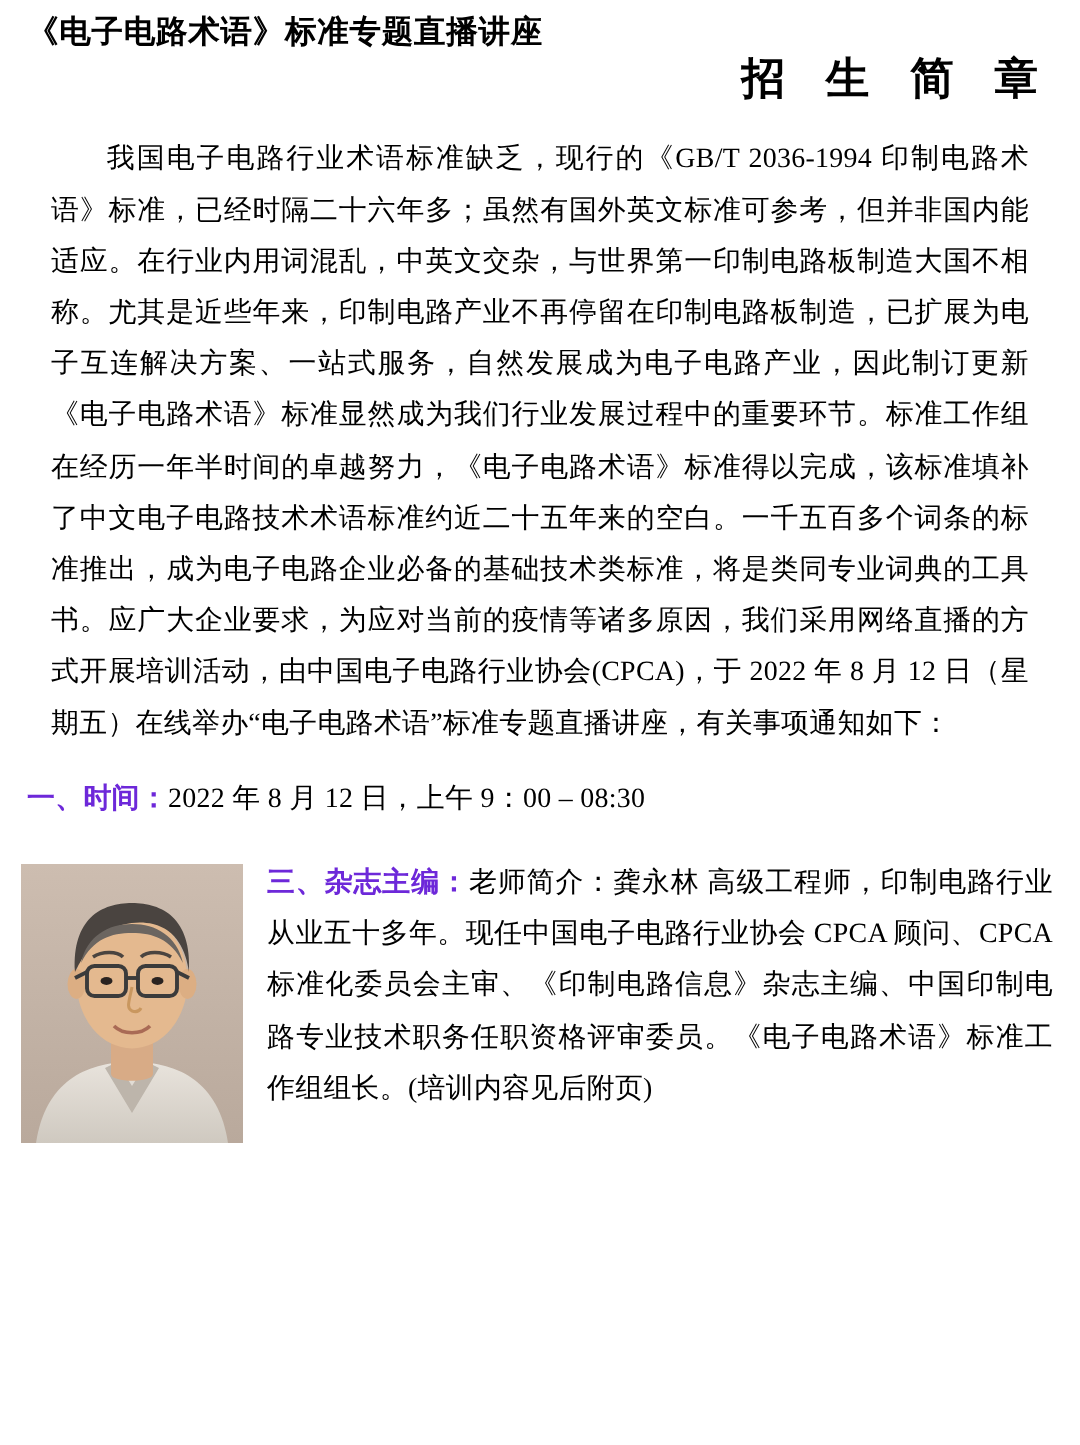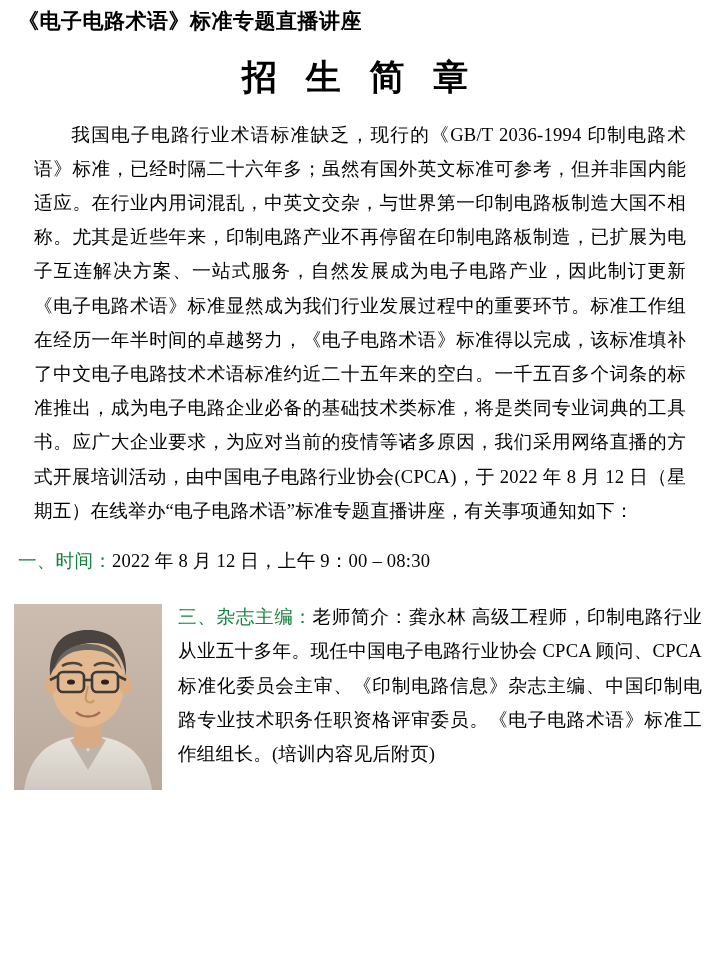--- a/index.html
+++ b/index.html
@@ -23,26 +23,26 @@
   }
   .title-main {
     text-align: left;
     font-size: 21px;
     font-weight: bold;
     letter-spacing: 0.5px;
     line-height: 1.25;
     margin-top: 2px;
   }
   .title-sub {
-    text-align: center;
-    font-size: 35px;
+    text-align: right;
+    font-size: 29px;
     font-weight: bold;
     letter-spacing: 10px;
     line-height: 1.35;
-    margin-top: 20px;
+    margin-top: 0;
     margin-bottom: 2px;
   }
   .body-text {
     font-size: 18.6px;
     line-height: 1.84;
     text-align: justify;
     text-justify: inter-ideograph;
     text-indent: 2em;
     margin: 16px;
     letter-spacing: 0.2px;
@@ -50,22 +50,22 @@
   .item-line {
     font-size: 18.6px;
     line-height: 1.84;
     text-align: justify;
     text-justify: inter-ideograph;
     margin: 0;
     text-indent: 0;
     letter-spacing: 0.2px;
   }
   .red {
-    color: #15803d;
-    font-weight: normal;
+    color: #6d28d9;
+    font-weight: bold;
     margin-top: 24px;
   }
   .section-time {
     margin-top: 2px;
   }
   .section-aud {
     margin-top: 0px;
   }
   .lecturer-block {
     position: relative;

